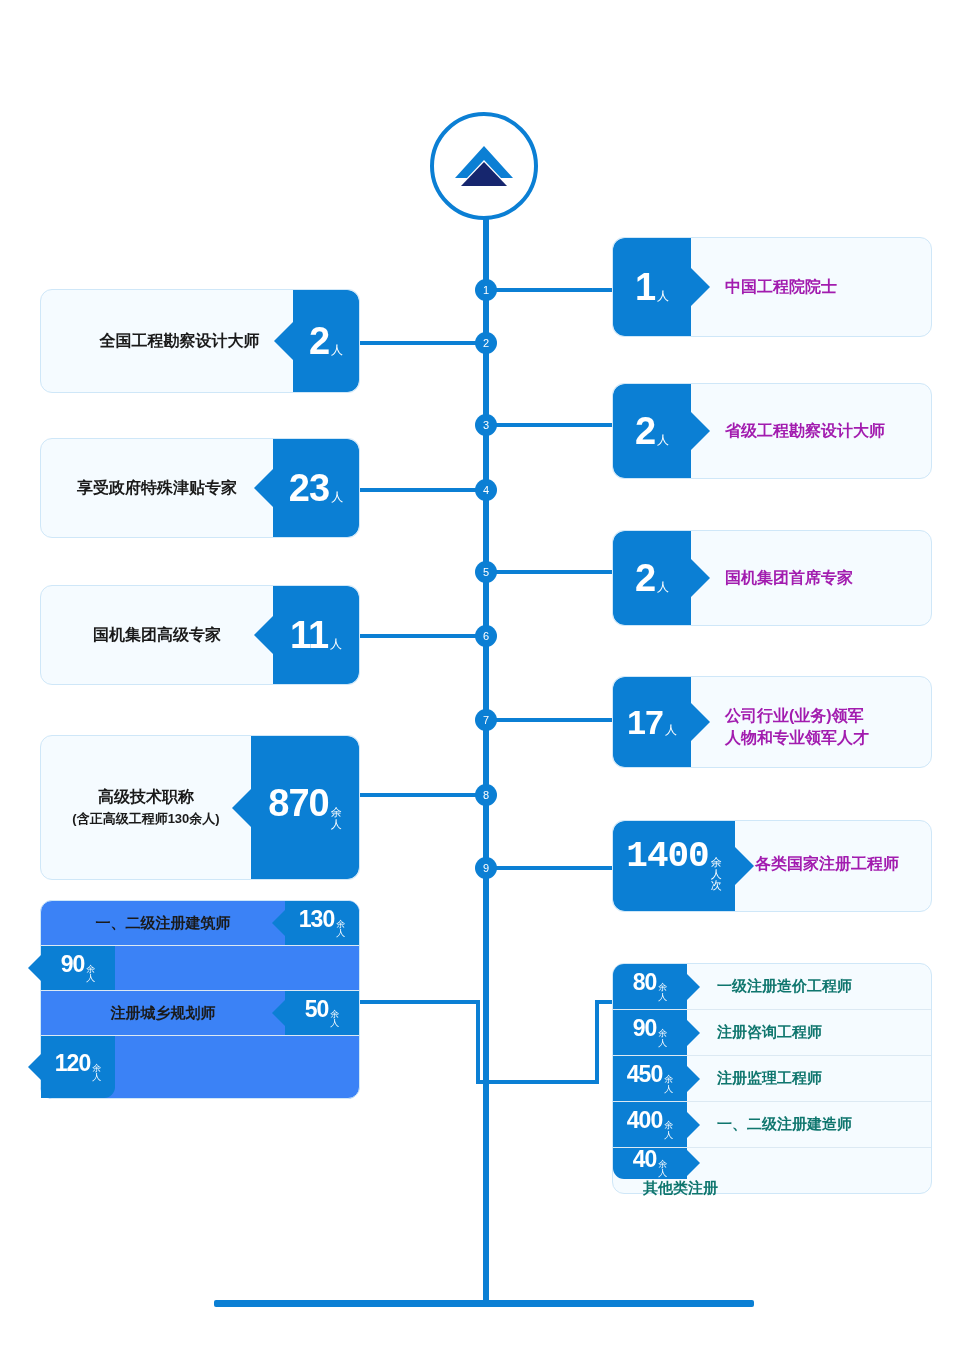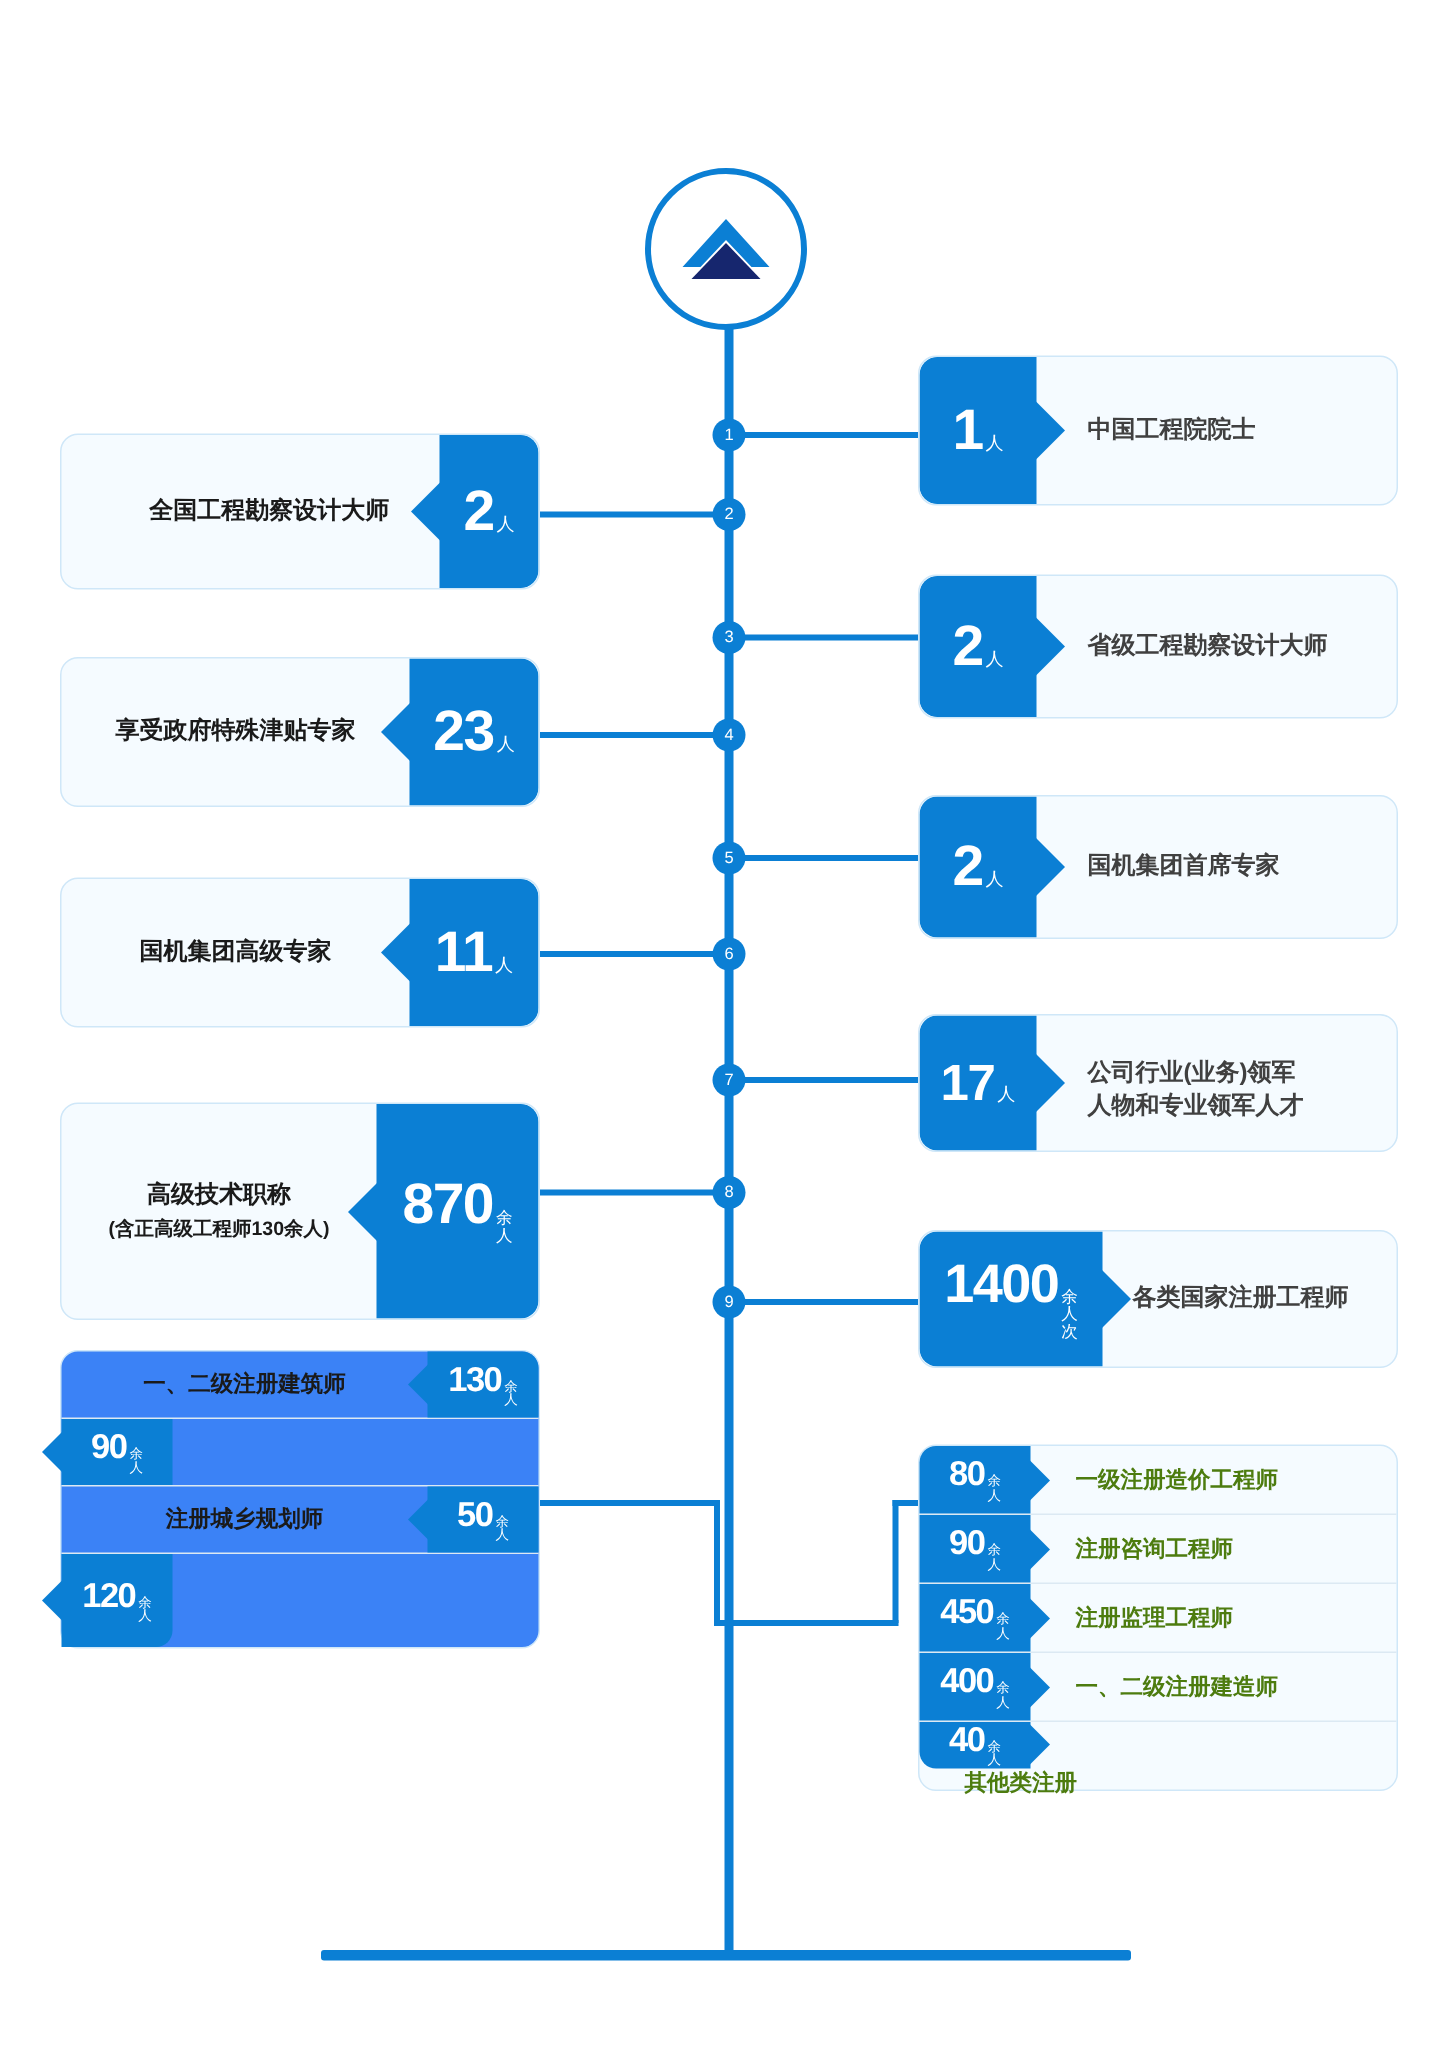--- a/index.html
+++ b/index.html
@@ -58,21 +58,21 @@
   .rcard .numbox::after{
     content:"";position:absolute;right:-19px;top:50%;transform:translateY(-50%);
     border-top:20px solid transparent;border-bottom:20px solid transparent;
     border-left:20px solid #0b7fd4;
   }
   .numwrap{display:flex;align-items:baseline;line-height:1;}
   .bignum{font-weight:bold;letter-spacing:-1px;}
   .unit{font-size:12px;margin-left:2px;}
   .unit-stack{display:flex;flex-direction:column;font-size:11px;line-height:1.05;margin-left:2px;}
   .rcard .label{
-    flex:1;padding-left:34px;color:#404040;font-weight:bold;font-size:16px;
+    flex:1;padding-left:34px;color:#a21caf;font-weight:bold;font-size:16px;
     line-height:1.35;
   }
 
   
   .lcard{
     position:absolute;background:#f5fbff;border:1px solid #cfe7f8;
     border-radius:12px;display:flex;align-items:center;z-index:4;
     box-sizing:border-box;overflow:hidden;
   }
   .lcard .label{
@@ -138,21 +138,21 @@
     content:"";position:absolute;right:-13px;top:50%;transform:translateY(-50%);
     border-top:14px solid transparent;border-bottom:14px solid transparent;
     border-left:14px solid #0b7fd4;
   }
   .rrow:first-child .numbox{border-radius:11px 0 0 0;}
   .rrow:last-child .numbox{border-radius:0 0 0 11px;}
   .rrow .bignum{font-size:23px;}
   .rrow .unit-stack{font-size:9px;}
   .rrow .label{
     flex:1;display:flex;align-items:center;padding-left:30px;
-    font-weight:bold;font-size:15px;color:#4d7c0f;
+    font-weight:bold;font-size:15px;color:#0f766e;
   }
 </style>
 </head>
 <body>
 
 <div class="stage">
 
   <div class="spine"></div>
   <div class="base-bar"></div>
 
@@ -245,21 +245,21 @@
     <div class="numbox" style="width:78px;">
       <span class="numwrap">
         <span class="bignum" style="font-size:34px;">17</span>
         <span class="unit">人</span>
       </span>
     </div>
     <div class="label" style="white-space:pre-line;margin-top:10px;">公司行业(业务)领军
 人物和专业领军人才</div>
   </div>
 
-  <div class="rcard" style="left:612px;top:820px;width:320px;height:92px;">
+  <div class="rcard" style="left:612px;top:820px;width:320px;height:92px;font-family:Liberation Mono, monospace;">
     <div class="numbox" style="width:122px;">
       <span class="numwrap">
         <span class="bignum" style="font-size:36px;">1400</span>
         <span class="unit-stack">
           <span>余</span>
           <span>人</span>
           <span>次</span>
         </span>
       </span>
     </div>

